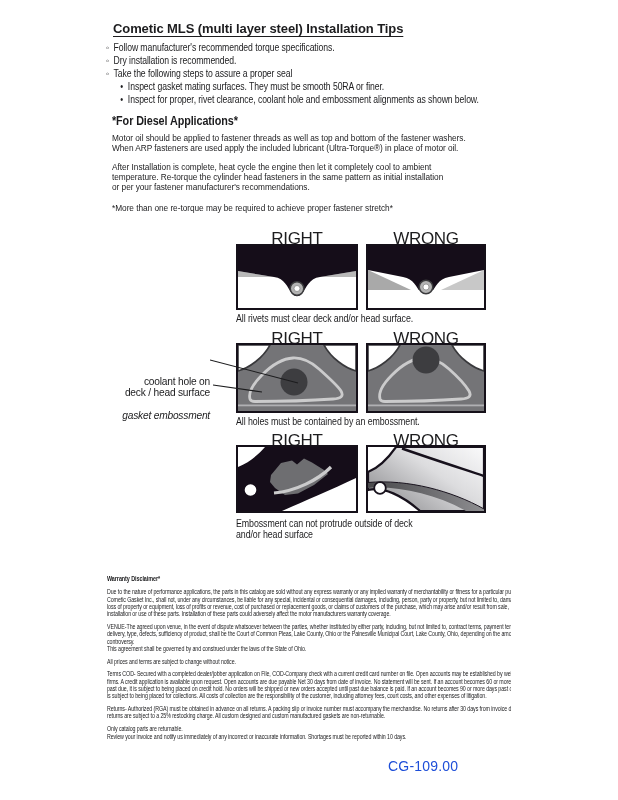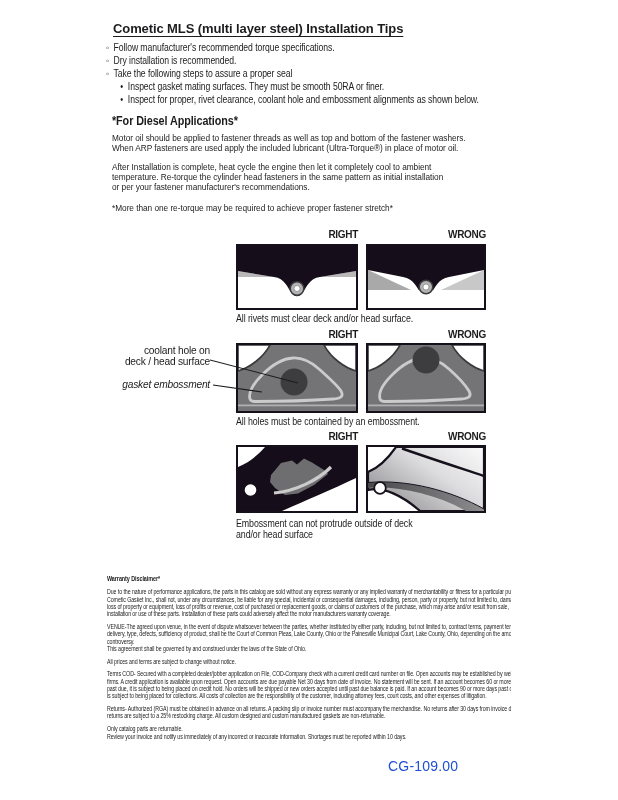--- a/index.html
+++ b/index.html
@@ -21,38 +21,38 @@
   .tips .li::before{content:"\25E6";position:absolute;left:0;top:0;font-size:10px;}
   .tips .li.sub{margin-left:17px;}
   .tips .li.sub::before{content:"\2022";}
   
   .h2{left:112px;top:114px;font-size:12px;font-weight:bold;transform:scaleX(0.9);transform-origin:0 0;letter-spacing:-0.1px;}
   .body-p{left:112px;width:540px;font-size:9.9px;line-height:9.8px;letter-spacing:-0.05px;}
   .p1{top:133px;}
   .p2{top:162px;}
   .p3{top:203px;}
   
-  .dlabel{top:0;width:122px;text-align:right;font-size:10px;font-weight:bold;letter-spacing:-0.3px;}
+  .dlabel{top:0;width:122px;text-align:center;font-size:17px;font-weight:normal;letter-spacing:-0.3px;}
   .panel{box-sizing:border-box;border:2px solid #151019;background:#fff;}
   .panel svg{display:block;width:100%;height:100%;}
   .caption{font-size:10.4px;letter-spacing:-0.1px;transform:scaleX(0.85);transform-origin:0 0;width:360px;line-height:11px;}
   .lab-r1{left:236px;top:229px;} .lab-w1{left:366px;top:229px;width:120px;}
   .pan-r1{left:236px;top:244px;width:122px;height:66px;}
   .pan-w1{left:366px;top:244px;width:120px;height:66px;}
   .cap-1{left:236px;top:313px;}
   .lab-r2{left:236px;top:329px;} .lab-w2{left:366px;top:329px;width:120px;}
   .pan-r2{left:236px;top:343px;width:122px;height:70px;}
   .pan-w2{left:366px;top:343px;width:120px;height:70px;}
   .cap-2{left:236px;top:416px;}
   .lab-r3{left:236px;top:431px;} .lab-w3{left:366px;top:431px;width:120px;}
   .pan-r3{left:236px;top:445px;width:122px;height:68px;}
   .pan-w3{left:366px;top:445px;width:120px;height:68px;}
   .cap-3{left:236px;top:518px;}
   
-  .ann{width:112px;text-align:right;font-size:10.2px;line-height:10.8px;letter-spacing:-0.2px;}
+  .ann{width:112px;text-align:right;font-size:10.2px;line-height:10.8px;letter-spacing:-0.2px;margin-top:31px;}
   .ann-coolant{left:98px;top:346px;}
   .ann-emboss{left:98px;top:380px;font-style:italic;}
   .leaders{left:210px;top:354px;width:95px;height:42px;z-index:5;}
   
   .warranty{left:107px;top:575px;width:500px;font-size:6.3px;line-height:7.3px;letter-spacing:-0.1px;}
   .warranty .wh{font-weight:bold;font-size:6.5px;margin:0 0 6px 0;}
   .warranty p{margin:0 0 5.5px 0;}
   
   .footer{left:388px;top:758px;font-size:14px;letter-spacing:0.2px;color:#1d4ed8;}
 </style>

